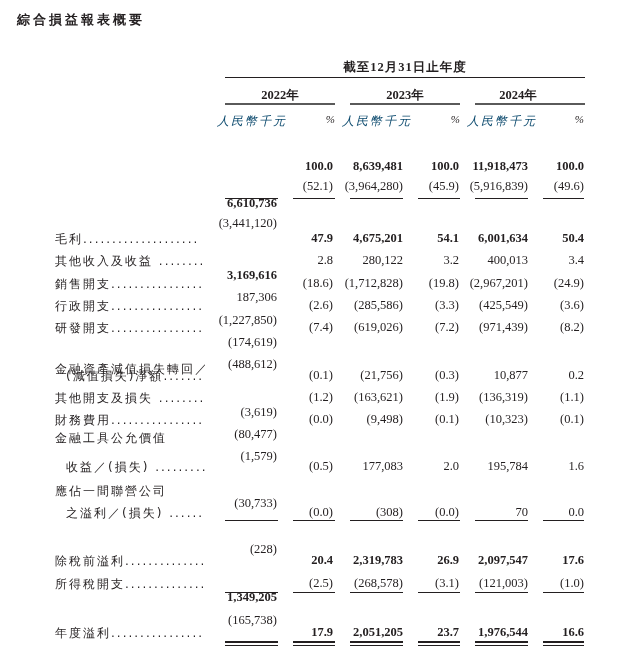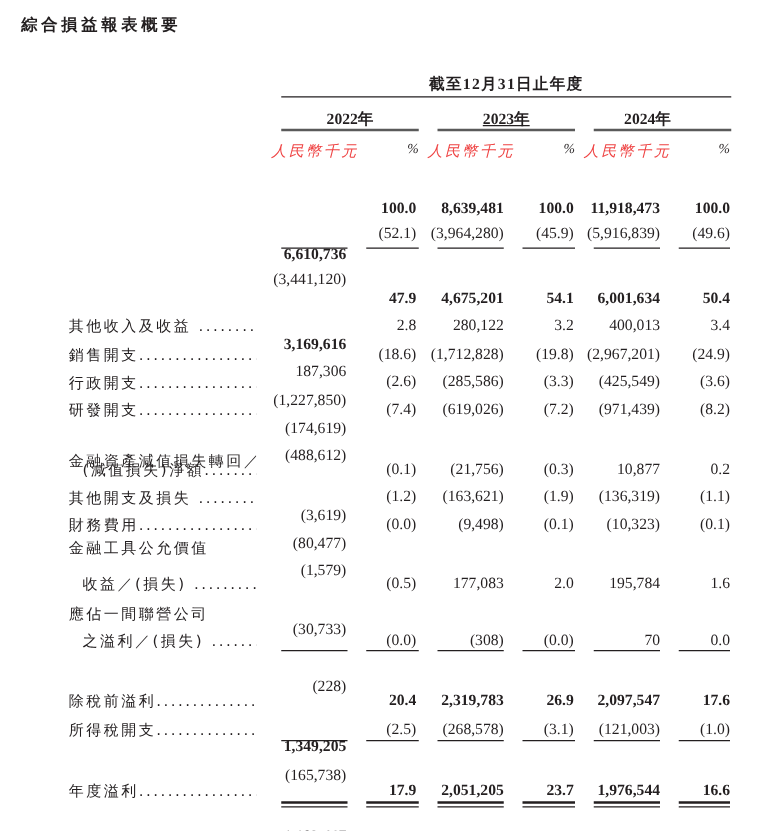--- a/index.html
+++ b/index.html
@@ -17,21 +17,21 @@
   .period-header {
     position: absolute; left: 225px; width: 360px; top: 59px;
     text-align: center; font-size: 12.5px; font-weight: bold; letter-spacing: 1px;
   }
   .hline { position: absolute; height: 1px; background: #231f20; }
   .hline.thick { height: 2px; background: #5a5a5a; }
   .year {
     position: absolute; top: 87px; font-size: 12.5px; font-weight: bold; text-align: center;
   }
   .unit {
-    position: absolute; top: 113px; font-size: 12px; font-style: italic; color: #ef4444;
+    position: absolute; top: 113px; font-size: 12px; font-style: italic; color: #0c4a6e;
     letter-spacing: 2px;
   }
   .pct-hdr {
     position: absolute; top: 113px; font-size: 11px; font-style: italic; text-align: right;
   }
   .row { position: absolute; left: 0; width: 620px; height: 18px; }
   .label {
     position: absolute; left: 55px; width: 150px; white-space: nowrap; overflow: hidden;
     font-family: "DejaVu Sans", sans-serif; font-size: 12px; letter-spacing: 2px;
     color: #231f20;
@@ -58,21 +58,21 @@
 </style>
 </head>
 <body>
 
 <div class="title">綜合損益報表概要</div>
 
 <div class="period-header">截至12月31日止年度</div>
 <div class="hline" style="left:225px; top:77px; width:360px;"></div>
 
 <div class="year" style="left:225px; width:110px;">2022年</div>
-<div class="year" style="left:350px; width:110px;text-decoration:underline;">2023年</div>
+<div class="year" style="left:350px; width:110px;">2023年</div>
 <div class="year" style="left:463px; width:110px;">2024年</div>
 <div class="hline thick" style="left:225px; top:103px; width:110px;"></div>
 <div class="hline thick" style="left:350px; top:103px; width:110px;"></div>
 <div class="hline thick" style="left:475px; top:103px; width:110px;"></div>
 
 <div class="unit" style="left:217px;">人民幣千元</div>
 <div class="pct-hdr" style="left:315px; width:20px;">%</div>
 <div class="unit" style="left:342px;">人民幣千元</div>
 <div class="pct-hdr" style="left:440px; width:20px;">%</div>
 <div class="unit" style="left:467px;">人民幣千元</div>
@@ -96,20 +96,21 @@
   <div class="cell c6">(49.6)</div>
 </div>
 <div class="hline u1" style="top:198px;"></div>
 <div class="hline u2" style="top:198px;"></div>
 <div class="hline u3" style="top:198px;"></div>
 <div class="hline u4" style="top:198px;"></div>
 <div class="hline u5" style="top:198px;"></div>
 <div class="hline u6" style="top:198px;"></div>
 
 <div class="row bold" style="top:231px;">
+  <div class="label"><span>毛利</span><span>....................</span></div>
   <div class="cell c1">3,169,616</div>
   <div class="cell c2">47.9</div>
   <div class="cell c3">4,675,201</div>
   <div class="cell c4">54.1</div>
   <div class="cell c5">6,001,634</div>
   <div class="cell c6">50.4</div>
 </div>
 
 <div class="row" style="top:253px;">
   <div class="label"><span>其他收入及收益</span><span> ...........</span></div>

